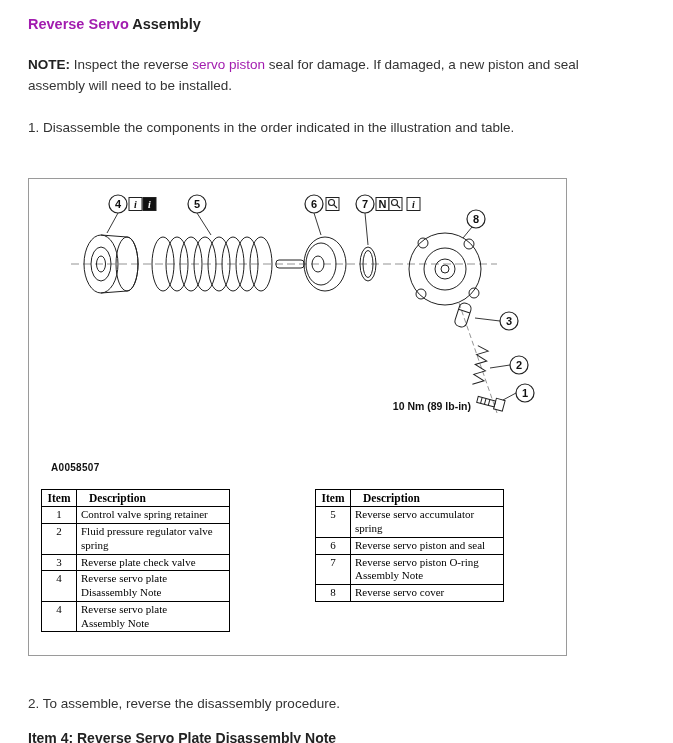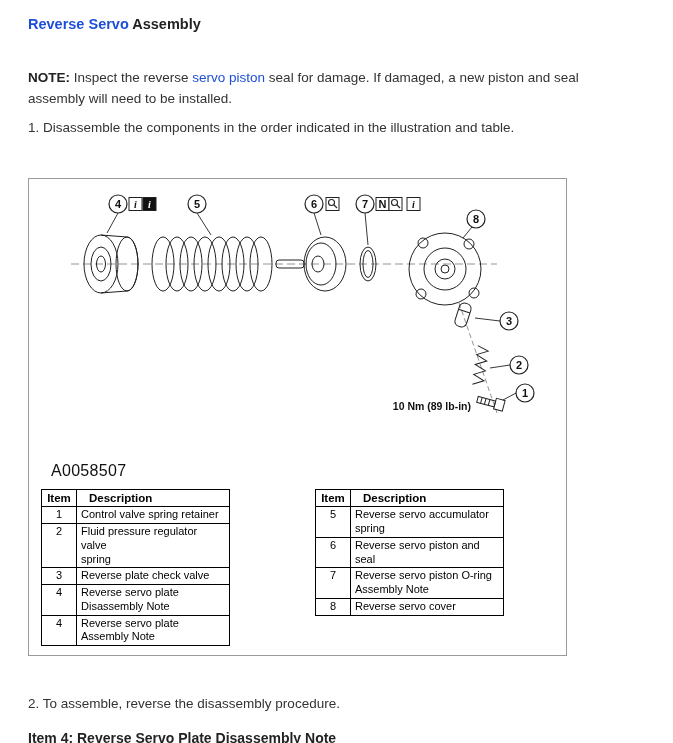--- a/index.html
+++ b/index.html
@@ -1,36 +1,36 @@
 <!DOCTYPE html>
 <html><head>
 <meta charset="utf-8">
 <style>
   * { margin:0; padding:0; }
   body {
     width:673px; height:743px; overflow:hidden; position:relative;
     background:#ffffff; color:#333;
     font-family:"Liberation Sans", sans-serif;
   }
-  .link { color:#1d4ed8; cursor:pointer; }
+  .link { color:#a21caf; cursor:pointer; }
   .page-title { position:absolute; left:28px; top:16px; font-size:14.5px; font-weight:bold; color:#222; }
-  .note-para { position:absolute; left:28px; top:67px; width:588px; font-size:13.5px; line-height:21px; color:#333; }
+  .note-para { position:absolute; left:28px; top:54px; width:588px; font-size:13.5px; line-height:21px; color:#333; }
   .note-para b { color:#222; }
   .step { position:absolute; left:28px; font-size:13.5px; color:#333; }
   .step-1 { top:120px; }
   .step-2 { top:696px; }
   .figure-box {
     position:absolute; left:28px; top:178px; width:537px; height:476px;
     border:1px solid #9a9a9a; background:#fff;
   }
   .diagram { position:absolute; left:0; top:2px; }
-  .fig-code { position:absolute; left:22px; top:283px; font-size:16px; font-weight:normal; color:#111; letter-spacing:.3px; }
+  .fig-code { position:absolute; left:22px; top:283px; font-size:10px; font-weight:bold; color:#111; letter-spacing:.3px; }
   table.parts {
     position:absolute; top:310px; border-collapse:collapse;
-    font-family:Liberation Sans, sans-serif; font-size:11px; line-height:1.25; color:#000;
+    font-family:Liberation Serif, serif; font-size:11px; line-height:1.25; color:#000;
     background:#fff;
   }
   table.parts.left { left:12px; }
   table.parts.right { left:286px; }
   .parts th, .parts td { border:1px solid #000; padding:1px 4px; vertical-align:top; }
   .parts th { font-weight:bold; font-size:11.5px; }
   .parts th.num, .parts td.num { width:26px; text-align:center; }
   .parts th.desc { text-align:left;padding-left:12px; }
   .parts td.desc { width:144px; white-space:pre-line;margin-left:12px; }
   .fig-footer {

